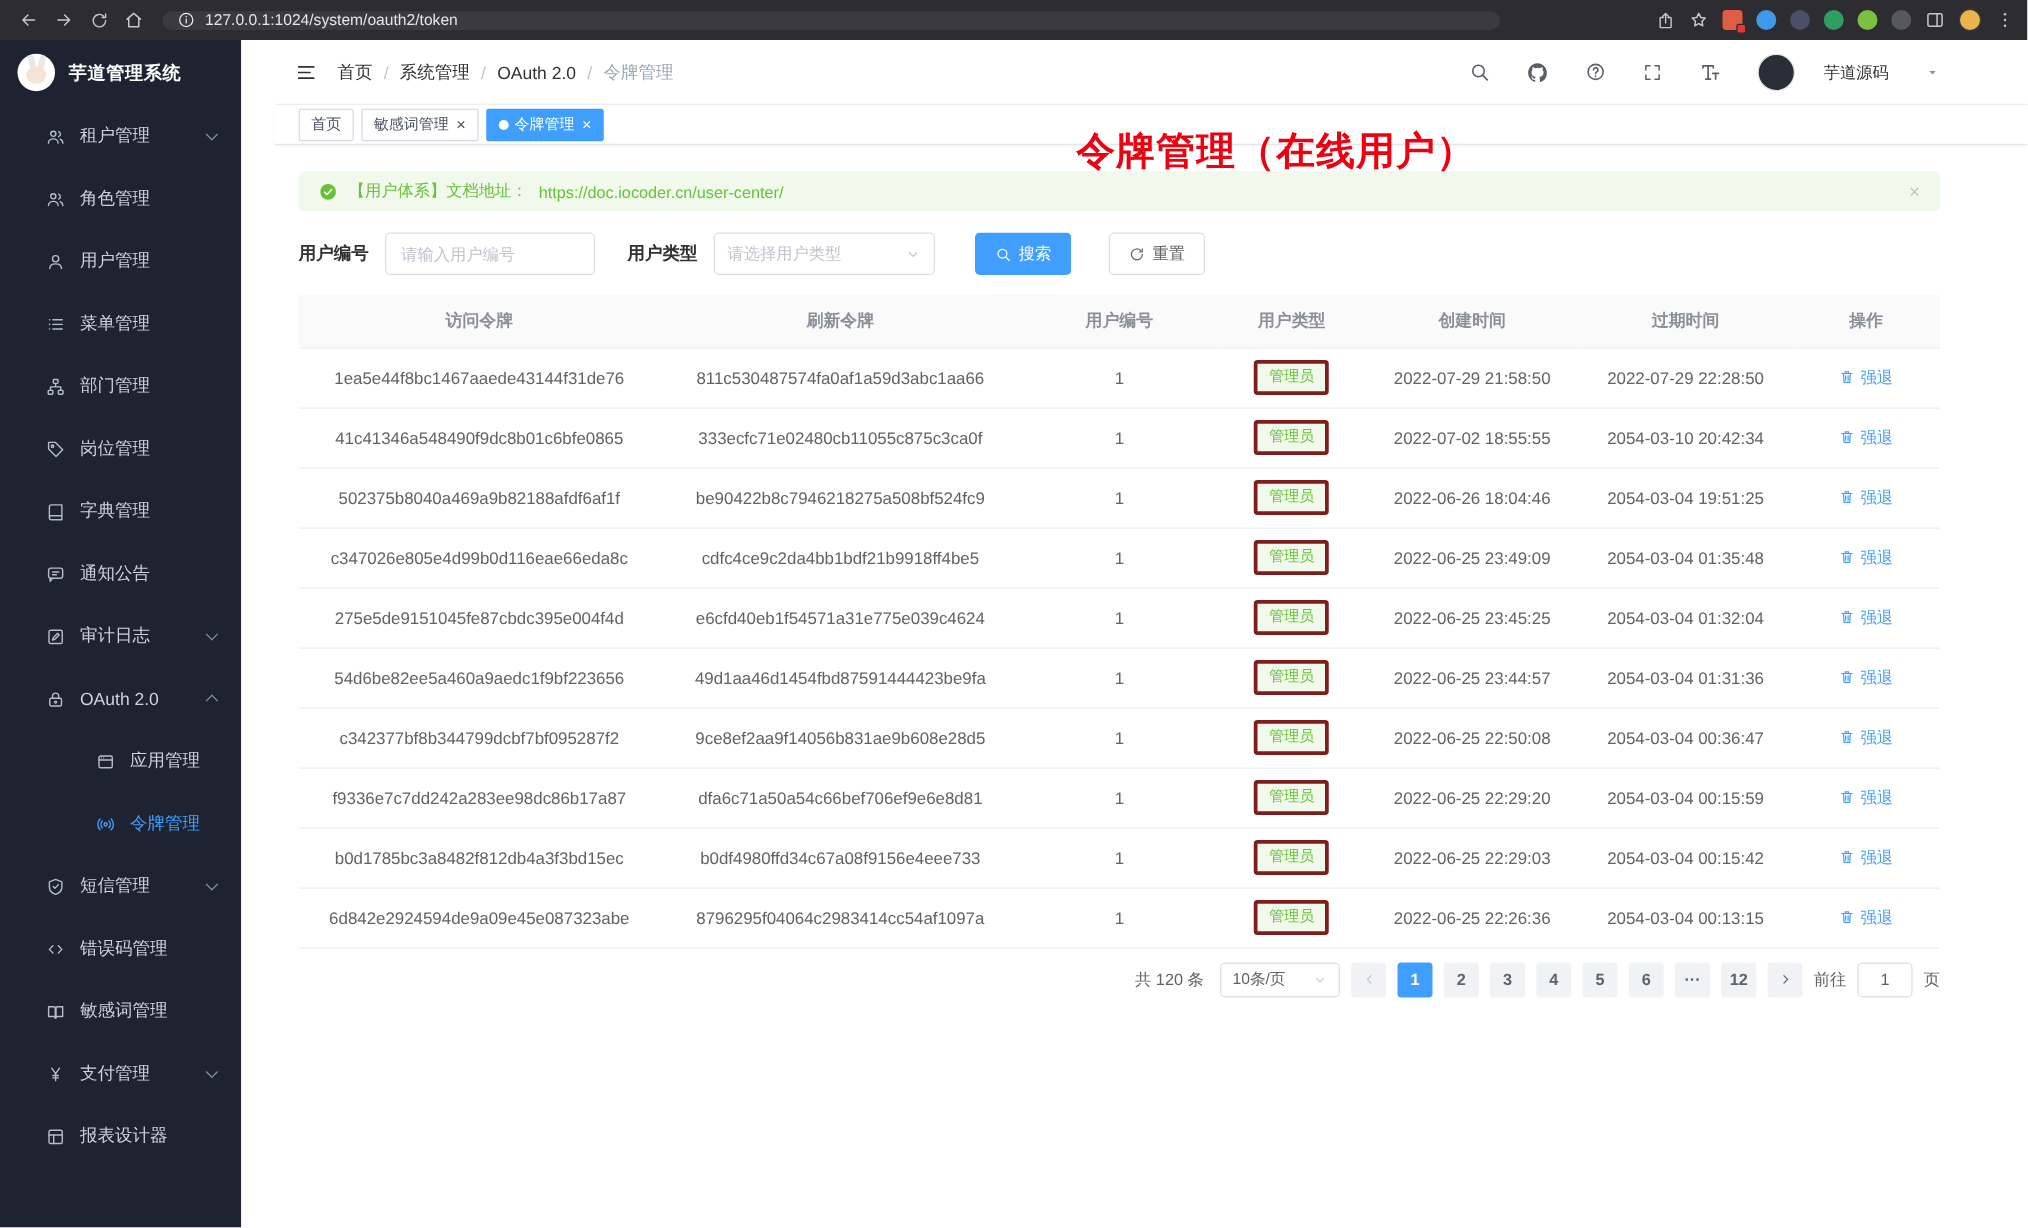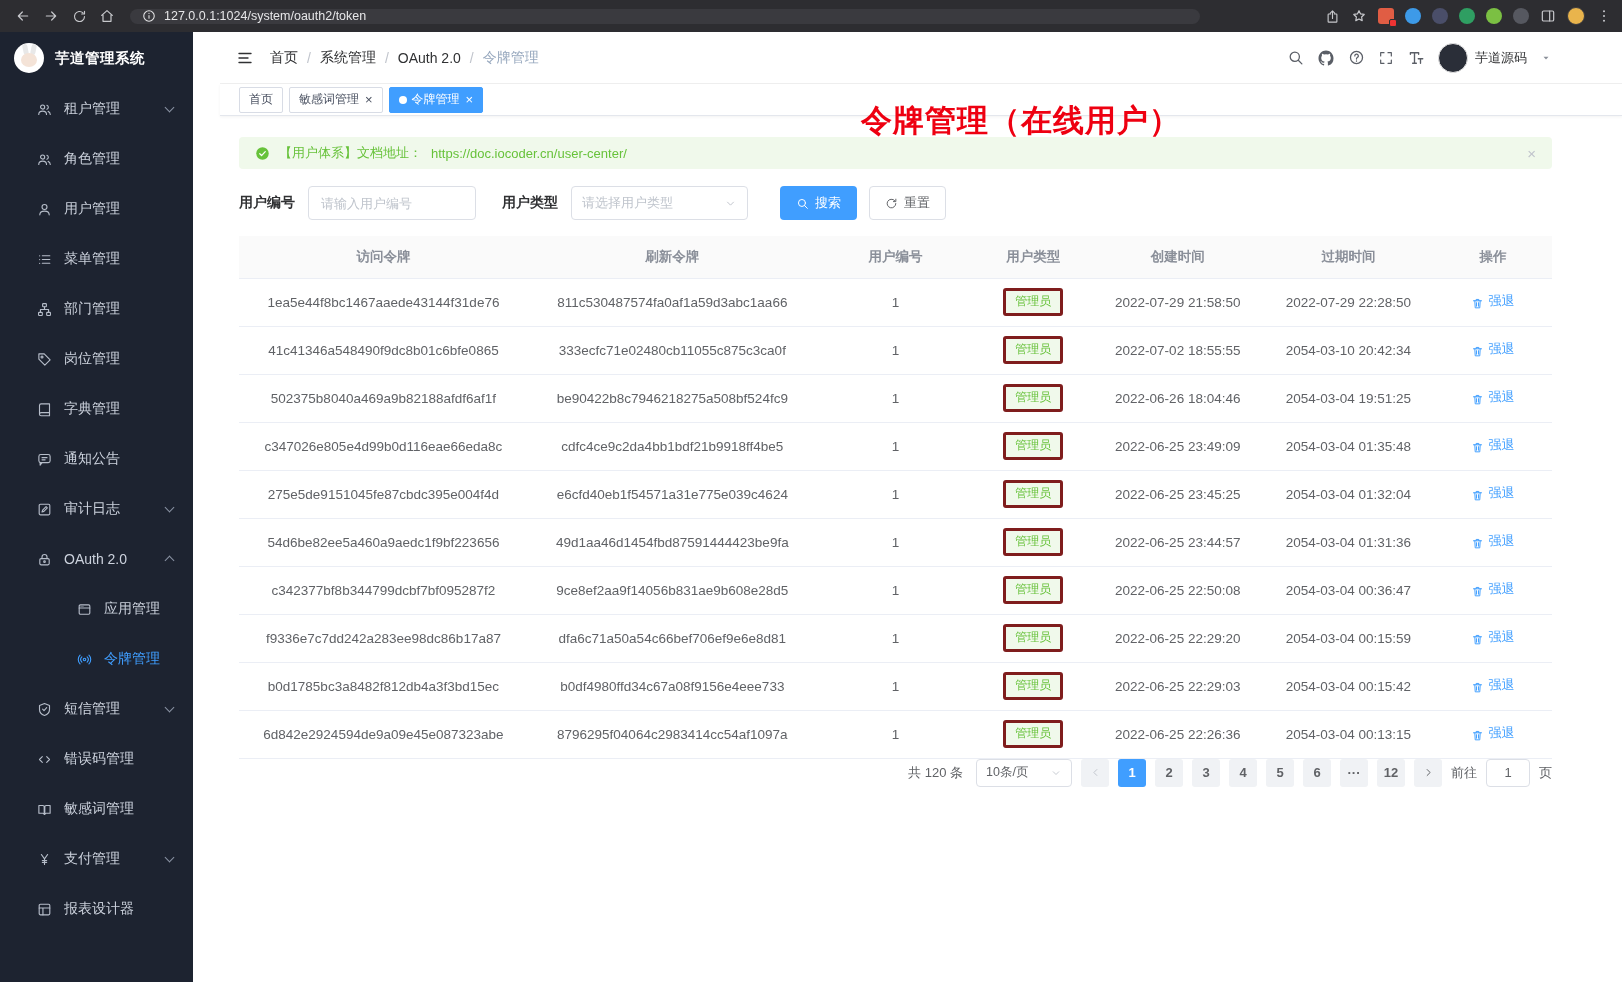--- a/index.html
+++ b/index.html
@@ -46,21 +46,21 @@
   .chev.up { transform:rotate(-135deg); margin-top:3px; }
 
   .main { flex:1; min-width:0; display:flex; flex-direction:column; background:#fff; position:relative;padding-left:27px; }
 
   
   .navbar { height:52px; display:flex; align-items:center; padding:0 70px 0 16px; border-bottom:1px solid #f0f0f0; flex-shrink:0; }
   .hamburger { color:#303133; margin-right:16px; }
   .breadcrumb { display:flex; align-items:center; gap:9px; font-size:14px; color:#303133; }
   .breadcrumb .sep { color:#c0c4cc; }
   .breadcrumb .last { color:#97a8be; }
-  .nav-right { margin-left:auto; display:flex; align-items:center; gap:13px; color:#5a5e66; }
+  .nav-right { margin-left:auto; display:flex; align-items:center; gap:29px; color:#5a5e66; }
   .avatar { width:30px; height:30px; border-radius:50%; background:#2a2e38; border:1px solid #e3e3e3; }
   .user-name { font-size:13px; color:#303133; margin-left:-6px; }
   .caret { color:#8a8f99; }
 
   
   .tags { height:32px; display:flex; align-items:center; gap:6px; padding:0 19px; border-bottom:1px solid #e4e7ed;
     box-shadow:0 1px 3px rgba(0,0,0,.05); flex-shrink:0; background:#fff; }
   .tag { height:26px; display:inline-flex; align-items:center; gap:5px; padding:0 9px; border:1px solid #d8dce5;
     background:#fff; color:#495060; font-size:12px; border-radius:2px; }
   .tag.active { background:#409eff; border-color:#409eff; color:#fff; }
@@ -79,32 +79,32 @@
   .f-input { width:168px; height:34px; border:1px solid #dcdfe6; border-radius:4px; padding:0 12px; font-size:13px;
     color:#606266; outline:none; font-family:inherit; }
   .f-input::placeholder { color:#bfc4cc; }
   .f-gap { width:26px; }
   .f-select { width:177px; height:34px; border:1px solid #dcdfe6; border-radius:4px; display:flex; align-items:center;
     justify-content:space-between; padding:0 10px; background:#fff; }
   .f-select .ph { color:#bfc4cc; font-size:13px; }
   .btn { height:34px; border-radius:4px; display:inline-flex; align-items:center; gap:6px; padding:0 15px;
     font-size:13px; border:1px solid transparent; font-family:inherit; }
   .btn-primary { background:#409eff; color:#fff; margin-left:32px; }
-  .btn-plain { background:#fff; border-color:#dcdfe6; color:#606266; margin-left:12px; }
+  .btn-plain { background:#fff; border-color:#dcdfe6; color:#606266; margin-left:30px; }
 
   table { width:100%; border-collapse:collapse; table-layout:fixed; }
   th { height:42px; background:#fafafa; color:#8a8f99; font-size:13.5px; font-weight:700; text-align:center;
     border-bottom:1px solid #ebeef5; }
   td { height:48px; text-align:center; font-size:13.5px; color:#606266; border-bottom:1px solid #ebeef5;
     white-space:nowrap; overflow:hidden; }
   .tag-success { display:inline-block; padding:3px 9px; font-size:12px; color:#67c23a; background:#f0f9eb;
     border:3px solid #7f1d1d; border-radius:3px; line-height:1.3; }
-  .link-action { color:#409eff; display:inline-flex; align-items:flex-end; gap:4px; font-size:13px; }
-
-  .pagination { display:flex; align-items:center; justify-content:flex-end; gap:9px; margin-top:0;
+  .link-action { color:#409eff; display:inline-flex; align-items:center; gap:4px; font-size:13px; }
+
+  .pagination { display:flex; align-items:center; justify-content:flex-end; gap:9px; margin-top:11px;
     font-size:13px; color:#606266; }
   .pg-total { margin-right:4px; }
   .pg-size { width:96px; height:28px; border:1px solid #dcdfe6; border-radius:4px; display:flex; align-items:center;
     justify-content:space-between; padding:0 9px; color:#606266; font-size:12.5px; background:#fff; }
   .pg-btn { min-width:28px; height:28px; border-radius:3px; background:#f0f2f5; display:inline-flex; align-items:center;
     justify-content:center; padding:0 4px; color:#606266; font-size:13px; font-weight:600; }
   .pg-btn.active { background:#409eff; color:#fff; }
   .pg-btn.nav { color:#606266; }
   .pg-btn.nav.disabled { color:#c0c4cc; }
   .pg-list { display:flex; gap:9px; }

